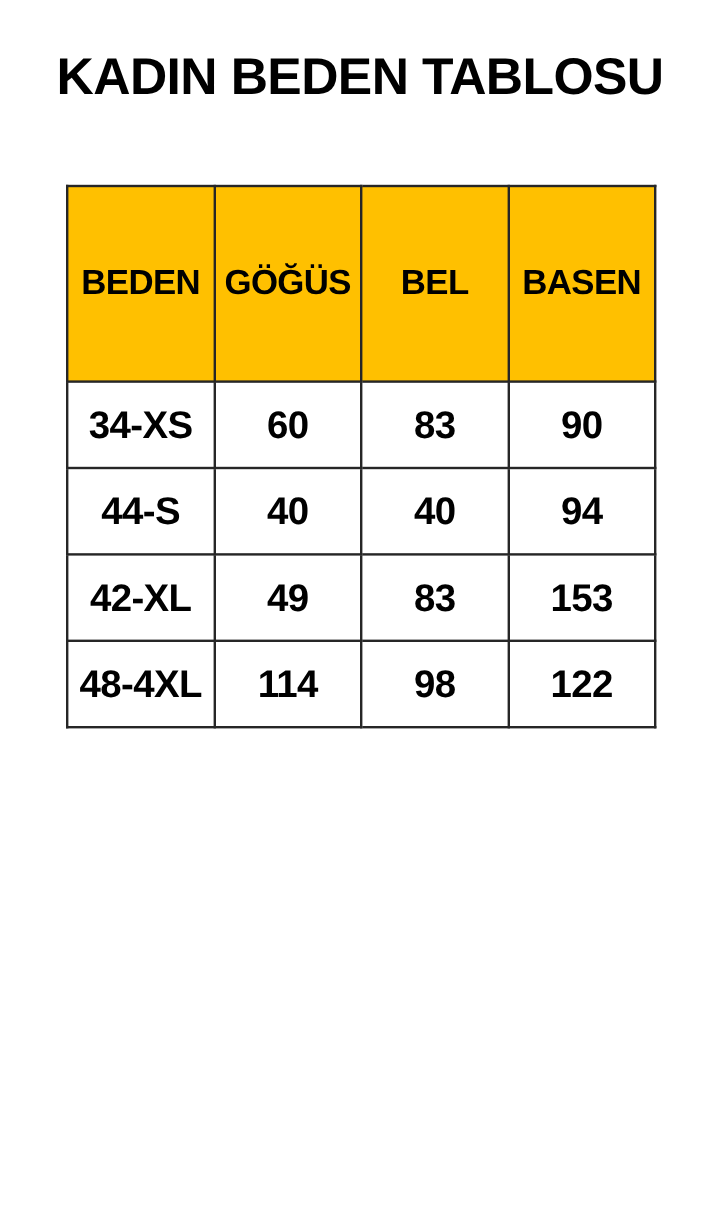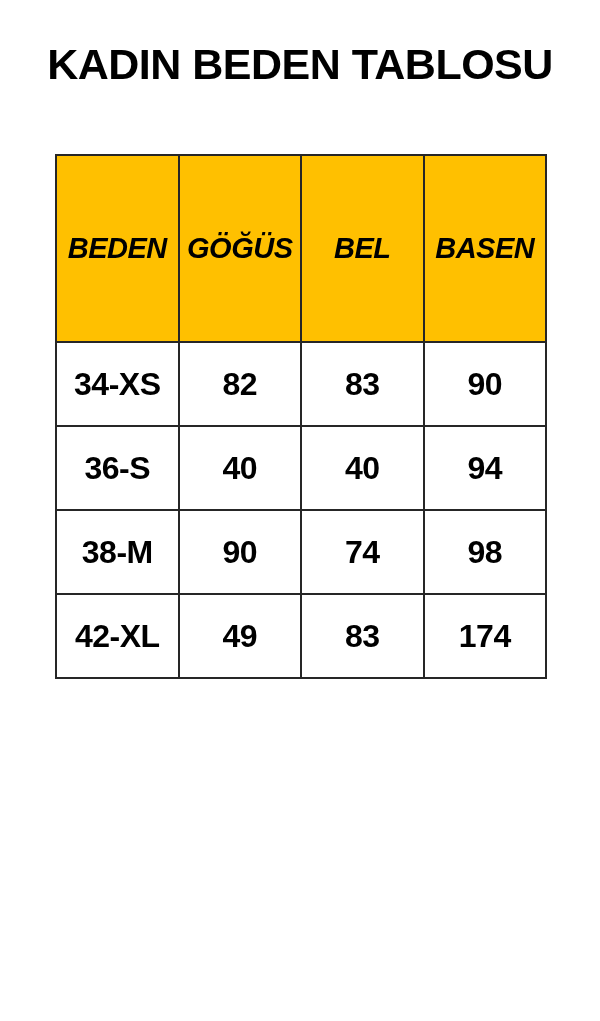--- a/index.html
+++ b/index.html
@@ -40,28 +40,27 @@
   .size-table td {
     border: 2px solid var(--border-color, #262626);
     text-align: center;
     vertical-align: middle;
     font-weight: 700;
     color: var(--text-color, #000000);
     padding: 0;
   }
   .size-table th {
     background: var(--header-bg, #FFC000);
-    height: 187px;
+    height: 163px;
     font-size: 29px;
     letter-spacing: -0.5px;
-    font-style: italic;
   }
   .size-table td {
     background: var(--cell-bg, #ffffff);
-    height: 84px;
+    height: 72px;
     font-size: 32px;
     letter-spacing: -0.5px;
   }
 </style>
 </head>
 <body>
 
 <div class="page">
   <h1 class="title">KADIN BEDEN TABLOSU</h1>
 
@@ -70,37 +69,37 @@
       <tr id="header-row">
           <th>BEDEN</th>
           <th>GÖĞÜS</th>
           <th>BEL</th>
           <th>BASEN</th>
         </tr>
     </thead>
     <tbody id="body-rows">
         <tr>
           <td>34-XS</td>
-          <td>82</td>
+          <td>60</td>
           <td>83</td>
           <td>90</td>
         </tr>
         <tr>
-          <td>36-S</td>
+          <td>44-S</td>
           <td>40</td>
           <td>40</td>
           <td>94</td>
         </tr>
         <tr>
-          <td>38-M</td>
-          <td>90</td>
-          <td>74</td>
-          <td>98</td>
-        </tr>
-        <tr>
           <td>42-XL</td>
           <td>49</td>
           <td>83</td>
-          <td>174</td>
+          <td>153</td>
+        </tr>
+        <tr>
+          <td>48-4XL</td>
+          <td>114</td>
+          <td>98</td>
+          <td>122</td>
         </tr>
       </tbody>
   </table>
 </div>
 
 </body></html>

